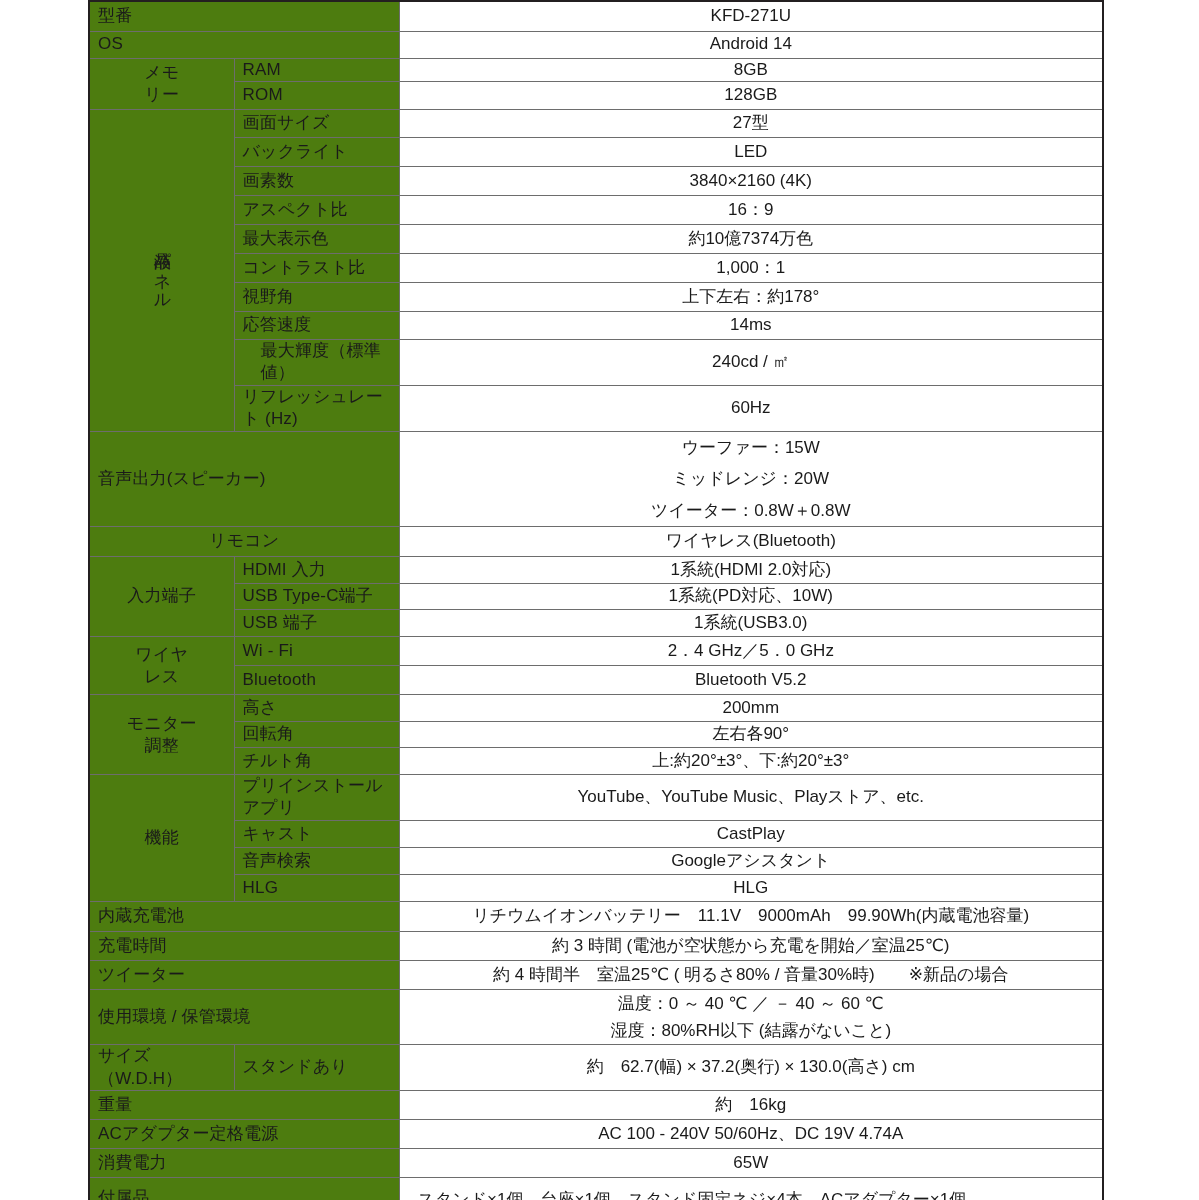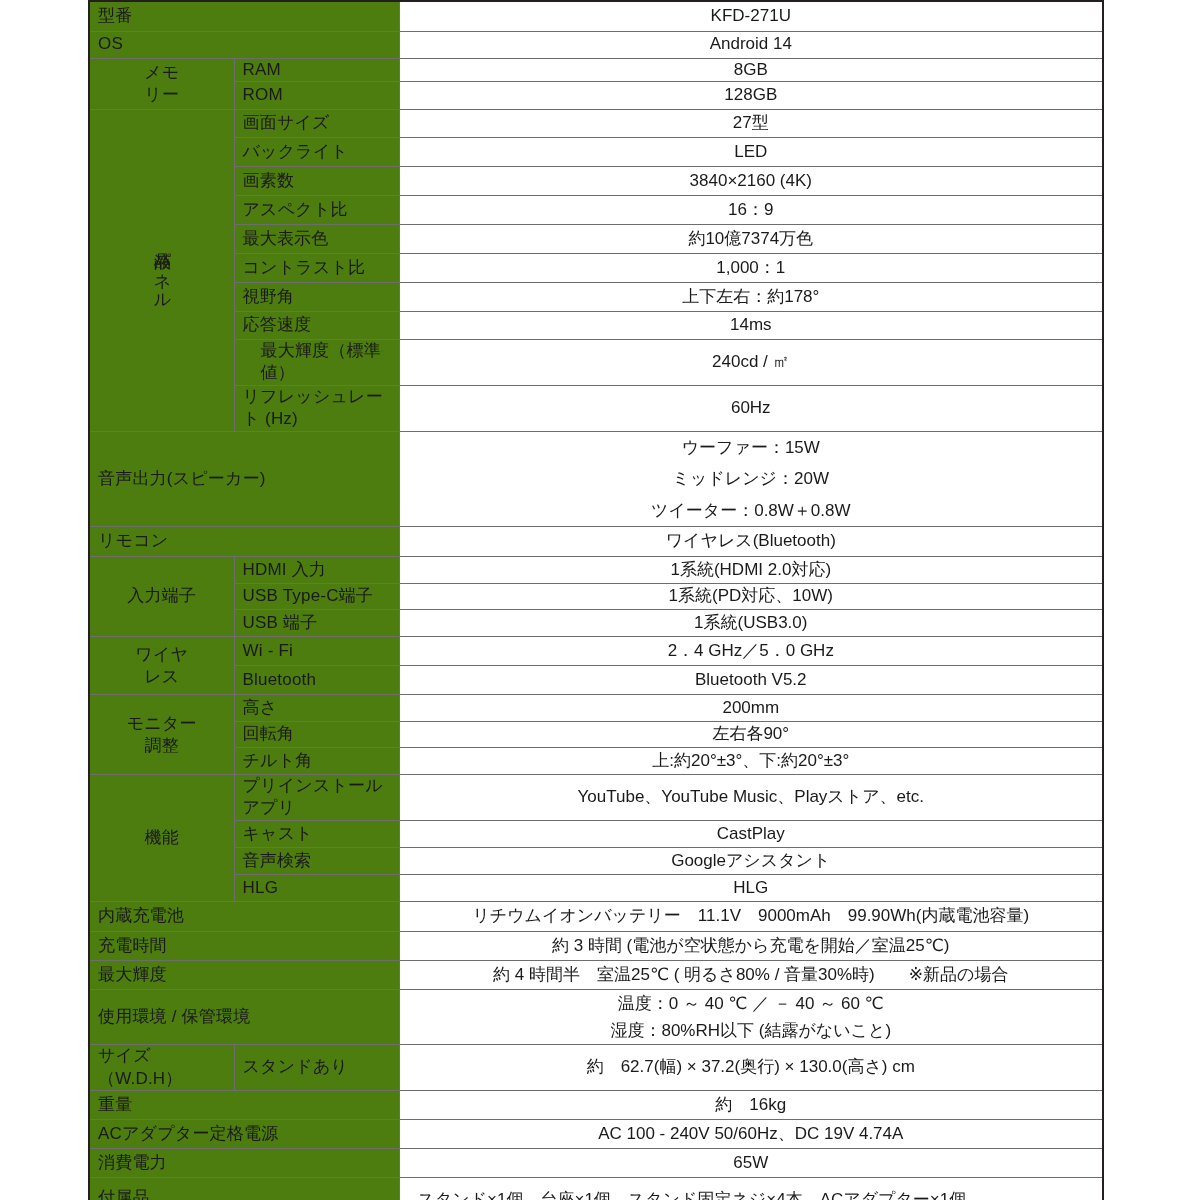--- a/index.html
+++ b/index.html
@@ -163,21 +163,21 @@
       <tr>
         <td class="lbl edge-left grp-bottom" colspan="3" style="height:88px;margin-top:48px;">音声出力(スピーカー)</td>
         <td class="val edge-right grp-bottom">
           <span class="multi">ウーファー：15W</span>
           <span class="multi">ミッドレンジ：20W</span>
           <span class="multi">ツイーター：0.8W＋0.8W</span>
         </td>
       </tr>
 
       <tr>
-        <td class="lbl edge-left grp-bottom" colspan="3" style="height:30px;">リモコン</td>
+        <td class="lbl edge-left grp-bottom" colspan="3" style="height:30px;text-align:center;">リモコン</td>
         <td class="val edge-right grp-bottom">ワイヤレス(Bluetooth)</td>
       </tr>
 
       <tr>
         <td class="lbl ctr edge-left grp-bottom" colspan="2" rowspan="3">入力端子</td>
         <td class="lbl" style="height:27px;">HDMI 入力</td>
         <td class="val edge-right">1系統(HDMI 2.0対応)</td>
       </tr>
       <tr>
         <td class="lbl" style="height:26px;">USB Type-C端子</td>
@@ -240,21 +240,21 @@
         <td class="lbl edge-left grp-bottom" colspan="3" style="height:30px;">内蔵充電池</td>
         <td class="val edge-right grp-bottom">リチウムイオンバッテリー　11.1V　9000mAh　99.90Wh(内蔵電池容量)</td>
       </tr>
 
       <tr>
         <td class="lbl edge-left grp-bottom" colspan="3" style="height:29px;">充電時間</td>
         <td class="val edge-right grp-bottom">約 3 時間 (電池が空状態から充電を開始／室温25℃)</td>
       </tr>
 
       <tr>
-        <td class="lbl edge-left grp-bottom" colspan="3" style="height:29px;">最大輝度</td>
+        <td class="lbl edge-left grp-bottom" colspan="3" style="height:29px;">ツイーター</td>
         <td class="val edge-right grp-bottom">約 4 時間半　室温25℃ ( 明るさ80% / 音量30%時)　　※新品の場合</td>
       </tr>
 
       <tr>
         <td class="lbl edge-left grp-bottom" colspan="3" style="height:55px;">使用環境 / 保管環境</td>
         <td class="val edge-right grp-bottom">
           <span class="multi-c">温度：0 ～ 40 ℃ ／ － 40 ～ 60 ℃</span>
           <span class="multi-c">湿度：80%RH以下 (結露がないこと)</span>
         </td>
       </tr>

